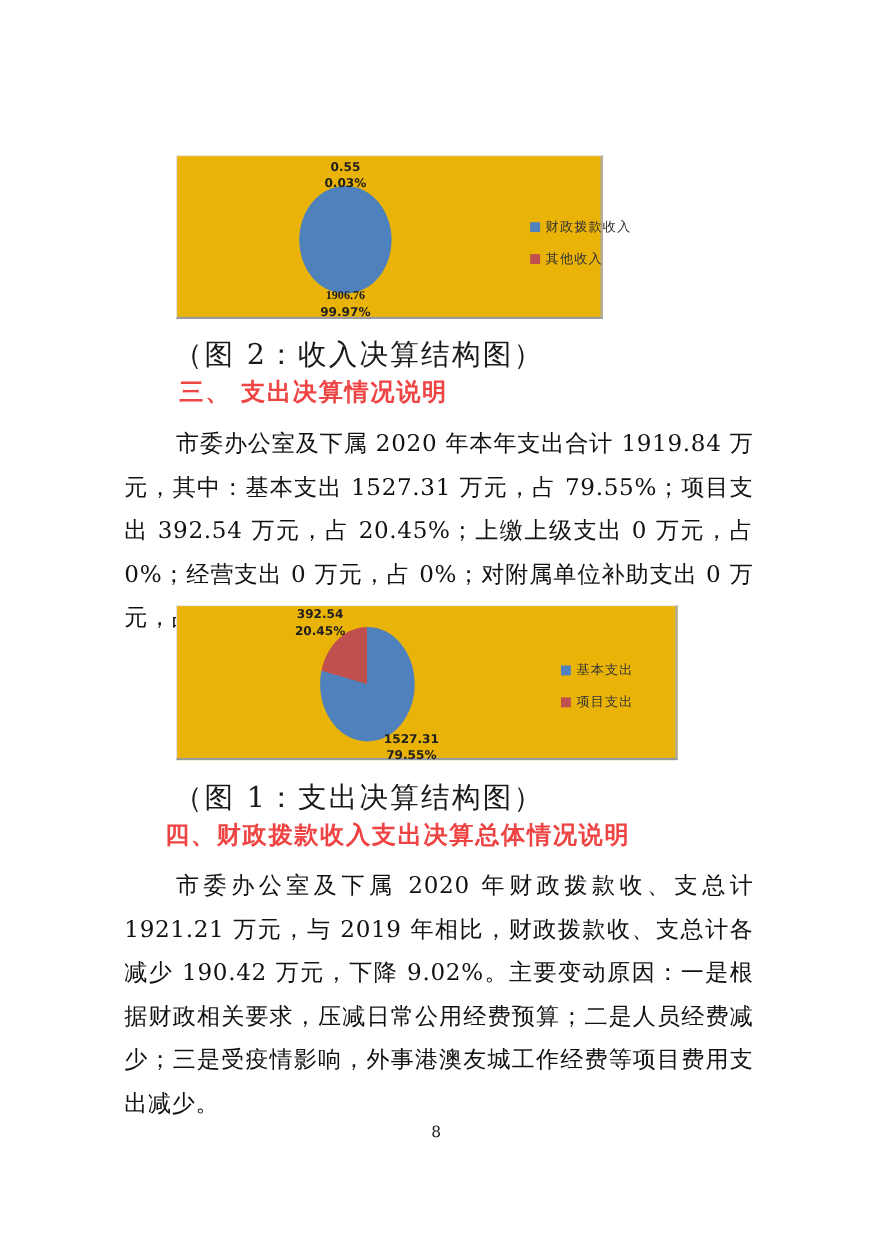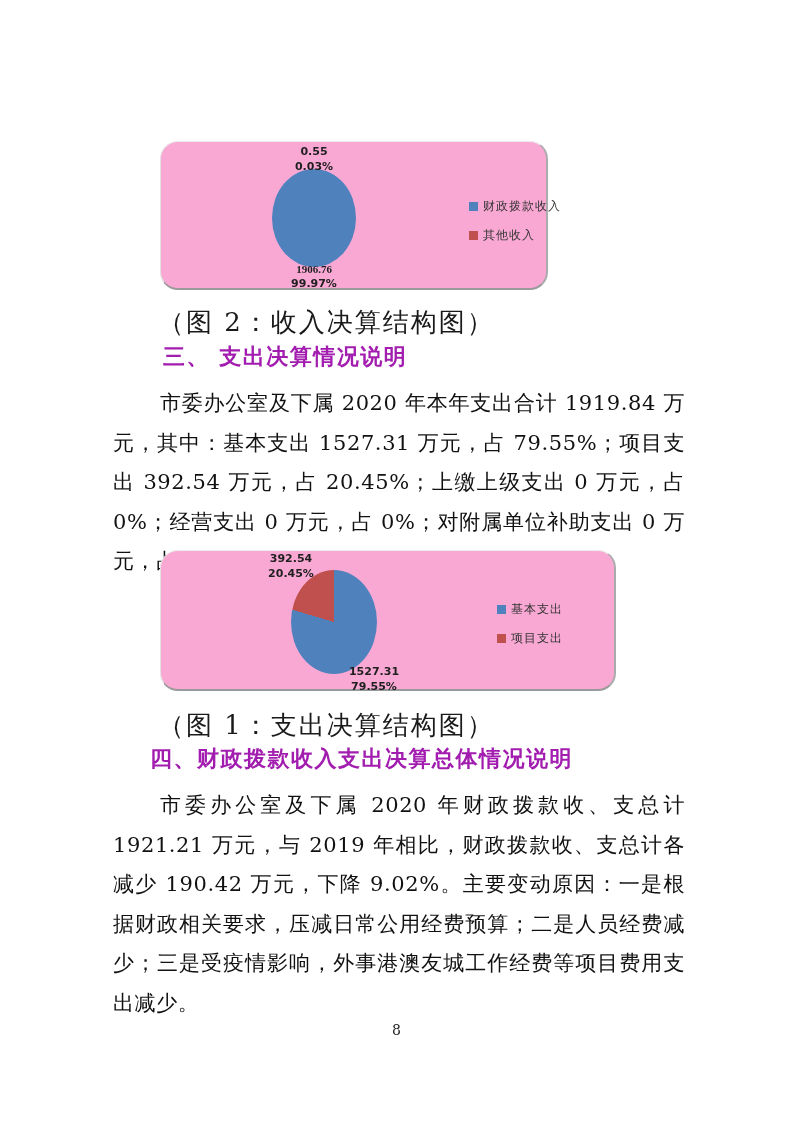--- a/index.html
+++ b/index.html
@@ -4,47 +4,46 @@
 <style>
   * { margin:0; padding:0; box-sizing:border-box; }
   html,body { background:#ffffff; }
   .page {
     position:relative; width:793px; height:1122px; background:#fff;
     font-family:"DejaVu Serif","Liberation Serif",serif; color:#141414;
     overflow:hidden;
   }
   
   .chart-box {
-    position:absolute; background:#f9a8d4;
+    position:absolute; background:#eab308;
     border-top:1px solid #ececec;
     border-left:1px solid #e3e3e3;
     border-right:2px solid #ababab;
     border-bottom:2px solid #9a9a9a;
-    border-radius:18px;
   }
   .pie { position:absolute; border-radius:50%; }
   .pie-lbl {
     position:absolute; z-index:2; text-align:center;
     font-family:"DejaVu Sans","Liberation Sans",sans-serif;
     font-size:11px; font-weight:700; color:#1f1f1f; line-height:14px;
   }
   .legend { position:absolute; z-index:2; }
-  .legend-item { display:flex; align-items:center; margin-bottom:12px; }
+  .legend-item { display:flex; align-items:center; margin-bottom:12px;margin-left:13px; }
   .legend-swatch { width:9px; height:9px; margin-right:5px; flex:0 0 auto; }
   .legend-label {
     font-family:"DejaVu Sans","Liberation Sans",sans-serif;
     font-size:12px; color:#333; white-space:nowrap; letter-spacing:1px;
   }
   
   .caption {
     position:absolute; font-size:26px; letter-spacing:2px; color:#1a1a1a;
   }
   .heading {
     position:absolute; font-family:"DejaVu Sans","Liberation Sans",sans-serif;
-    font-weight:700; font-size:22px; letter-spacing:1.5px; color:#a21caf;
+    font-weight:700; font-size:22px; letter-spacing:1.5px; color:#ef4444;
   }
   .para {
     position:absolute; width:572px; font-size:21px; line-height:39.5px;
     text-align:justify; text-justify:inter-ideograph; text-indent:47px;
     letter-spacing:0.6px; color:#111;
   }
   .page-num {
     position:absolute; top:1022px; left:0; width:100%; text-align:center;
     font-size:14px; color:#222;
   }

